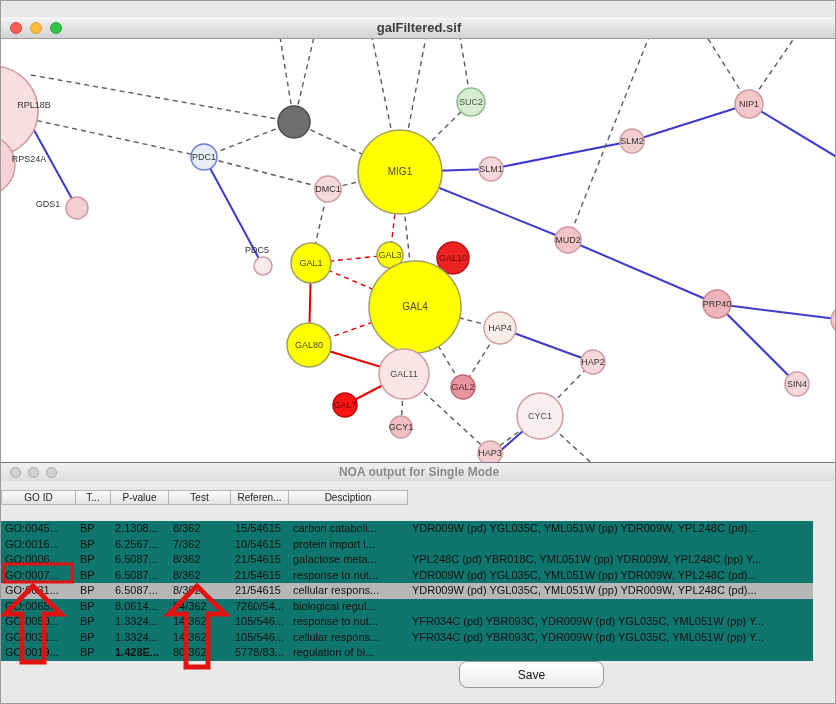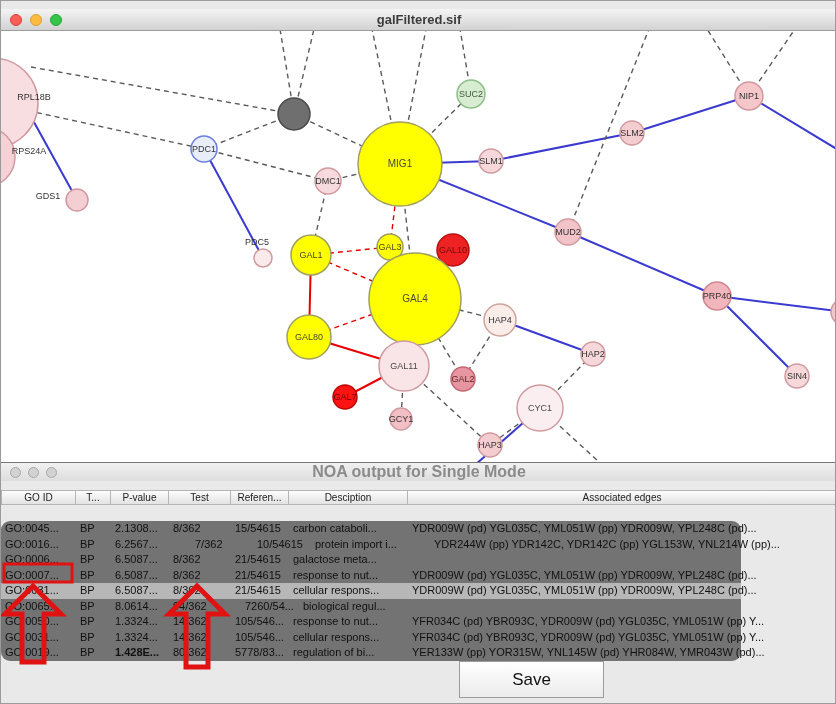--- a/index.html
+++ b/index.html
@@ -1,55 +1,55 @@
 <!DOCTYPE html>
 <html><head>
 <meta charset="utf-8">
 <style>
   html,body{margin:0;padding:0;background:#f4f4f4;}
   *{box-sizing:border-box;}
   .screen{position:relative;width:836px;height:704px;overflow:hidden;
     font-family:"Liberation Sans",sans-serif;background:#e9e9e9;border:1px solid #9a9a9a;}
 
   
-  .net-window{position:absolute;left:0;top:8px;width:836px;height:461px;background:#ffffff;}
+  .net-window{position:absolute;left:0;top:16px;width:836px;height:461px;background:#ffffff;}
   .titlebar{position:absolute;left:0;top:0;width:100%;height:22px;
     background:linear-gradient(#f4f4f4,#d2d2d2);border-bottom:1px solid #9c9c9c;}
   .lights{position:absolute;left:9px;top:5px;display:flex;gap:8px;}
   .tl{width:12px;height:12px;border-radius:50%;display:inline-block;}
   .tl.red{background:#fb5d57;border:1px solid #d9423c;}
   .tl.yellow{background:#fdbc40;border:1px solid #d9a02e;}
   .tl.green{background:#35c649;border:1px solid #26a534;}
   .title{width:100%;text-align:center;font-size:13px;font-weight:bold;color:#3c3c3c;line-height:22px;}
   #network-svg{position:absolute;left:0;top:22px;width:836px;height:439px;background:#ffffff;}
   svg text{font-family:"Liberation Sans",sans-serif;}
 
   
   .noa-window{position:absolute;left:0;top:461px;width:836px;height:243px;background:#e9e9e9;border-top:1px solid #777;}
   .titlebar2{position:absolute;left:0;top:0;width:100%;height:18px;
     background:linear-gradient(#f1f1f1,#dddddd);}
   .lights2{position:absolute;left:9px;top:4px;display:flex;gap:7px;}
   .tl2{width:11px;height:11px;border-radius:50%;display:inline-block;background:#d2d2d2;border:1px solid #a8a8a8;}
-  .title2{width:100%;text-align:center;font-size:16px;font-weight:bold;color:#8b8b8b;line-height:18px;}
+  .title2{width:100%;text-align:center;font-size:12px;font-weight:bold;color:#8b8b8b;line-height:18px;}
 
   .table{position:absolute;left:0;top:27px;width:836px;}
   .thead{display:flex;height:31px;}
   .th{flex:none;height:15px;line-height:14px;font-size:10px;color:#222;text-align:center;
     background:linear-gradient(#fcfcfc,#e3e3e3);border:1px solid #b5b5b5;border-left:none;
     overflow:hidden;white-space:nowrap;}
   .th:first-child{border-left:1px solid #b5b5b5;}
-  .tbody{background:#737373;width:740px;border-radius:9px;}
+  .tbody{background:#0f766e;width:812px;}
   .tr{display:flex;height:15.5px;}
   .tr.sel{background:#b7b7b7;}
   .td{flex:none;height:15.5px;line-height:15.5px;font-size:11px;color:#111;
     padding-left:4px;overflow:hidden;white-space:nowrap;}
 
-  .mac-btn{position:absolute;height:37px;width:145px;border-radius:0;
+  .mac-btn{position:absolute;height:27px;width:145px;border-radius:8px;
     background:linear-gradient(#ffffff,#ebebeb);border:1px solid #9b9b9b;
-    font-family:"Liberation Sans",sans-serif;font-size:17px;color:#111;
+    font-family:"Liberation Sans",sans-serif;font-size:12px;color:#111;
     box-shadow:0 1px 0 rgba(255,255,255,.7) inset;}
   .mac-btn.save{left:458px;top:198px;}
   .mac-btn.cancel{left:658px;top:198px;}
 
   #overlay-svg{position:absolute;left:0;top:0;width:836px;height:704px;pointer-events:none;z-index:10;}
 </style>
 </head>
 <body>
 
 <div class="screen">
@@ -181,48 +181,47 @@
     </div>
 
     <div class="table">
       <div class="thead" id="table-head">
           <div class="th" style="width: 75px;">GO ID</div>
           <div class="th" style="width: 35px;">T...</div>
           <div class="th" style="width: 58px;">P-value</div>
           <div class="th" style="width: 62px;">Test</div>
           <div class="th" style="width: 58px;">Referen...</div>
           <div class="th" style="width: 119px;">Desciption</div>
-          <div class="th" style="width: 429px;">Associated edges</div>
         </div>
       <div class="tbody" id="table-body">
           <div class="tr">
             <div class="td" style="width: 75px;">GO:0045...</div>
             <div class="td" style="width: 35px;">BP</div>
             <div class="td" style="width: 58px;">2.1308...</div>
             <div class="td" style="width: 62px;">8/362</div>
             <div class="td" style="width: 58px;">15/54615</div>
             <div class="td" style="width: 119px;">carbon cataboli...</div>
             <div class="td" style="width: 429px;">YDR009W (pd) YGL035C, YML051W (pp) YDR009W, YPL248C (pd)...</div>
           </div>
           <div class="tr">
             <div class="td" style="width: 75px;">GO:0016...</div>
             <div class="td" style="width: 35px;">BP</div>
             <div class="td" style="width: 58px;">6.2567...</div>
-            <div class="td" style="width: 62px; margin-left: 22px;">7/362</div>
+            <div class="td" style="width: 62px;">7/362</div>
             <div class="td" style="width: 58px;">10/54615</div>
             <div class="td" style="width: 119px;">protein import i...</div>
-            <div class="td" style="width: 429px;">YDR244W (pp) YDR142C, YDR142C (pp) YGL153W, YNL214W (pp)...</div>
           </div>
           <div class="tr">
             <div class="td" style="width: 75px;">GO:0006...</div>
             <div class="td" style="width: 35px;">BP</div>
             <div class="td" style="width: 58px;">6.5087...</div>
             <div class="td" style="width: 62px;">8/362</div>
             <div class="td" style="width: 58px;">21/54615</div>
             <div class="td" style="width: 119px;">galactose meta...</div>
+            <div class="td" style="width: 429px;">YPL248C (pd) YBR018C, YML051W (pp) YDR009W, YPL248C (pp) Y...</div>
           </div>
           <div class="tr">
             <div class="td" style="width: 75px;">GO:0007...</div>
             <div class="td" style="width: 35px;">BP</div>
             <div class="td" style="width: 58px;">6.5087...</div>
             <div class="td" style="width: 62px;">8/362</div>
             <div class="td" style="width: 58px;">21/54615</div>
             <div class="td" style="width: 119px;">response to nut...</div>
             <div class="td" style="width: 429px;">YDR009W (pd) YGL035C, YML051W (pp) YDR009W, YPL248C (pd)...</div>
           </div>
@@ -233,21 +232,21 @@
             <div class="td" style="width: 62px;">8/362</div>
             <div class="td" style="width: 58px;">21/54615</div>
             <div class="td" style="width: 119px;">cellular respons...</div>
             <div class="td" style="width: 429px;">YDR009W (pd) YGL035C, YML051W (pp) YDR009W, YPL248C (pd)...</div>
           </div>
           <div class="tr">
             <div class="td" style="width: 75px;">GO:0065...</div>
             <div class="td" style="width: 35px;">BP</div>
             <div class="td" style="width: 58px;">8.0614...</div>
             <div class="td" style="width: 62px;">94/362</div>
-            <div class="td" style="width: 58px; margin-left: 10px;">7260/54...</div>
+            <div class="td" style="width: 58px;">7260/54...</div>
             <div class="td" style="width: 119px;">biological regul...</div>
           </div>
           <div class="tr">
             <div class="td" style="width: 75px;">GO:0050...</div>
             <div class="td" style="width: 35px;">BP</div>
             <div class="td" style="width: 58px;">1.3324...</div>
             <div class="td" style="width: 62px;">14/362</div>
             <div class="td" style="width: 58px;">105/546...</div>
             <div class="td" style="width: 119px;">response to nut...</div>
             <div class="td" style="width: 429px;">YFR034C (pd) YBR093C, YDR009W (pd) YGL035C, YML051W (pp) Y...</div>
@@ -261,21 +260,20 @@
             <div class="td" style="width: 119px;">cellular respons...</div>
             <div class="td" style="width: 429px;">YFR034C (pd) YBR093C, YDR009W (pd) YGL035C, YML051W (pp) Y...</div>
           </div>
           <div class="tr">
             <div class="td" style="width: 75px;">GO:0019...</div>
             <div class="td" style="width: 35px;">BP</div>
             <div class="td" style="width: 58px; font-weight: bold;">1.428E...</div>
             <div class="td" style="width: 62px;">80/362</div>
             <div class="td" style="width: 58px;">5778/83...</div>
             <div class="td" style="width: 119px;">regulation of bi...</div>
-            <div class="td" style="width: 429px;">YER133W (pp) YOR315W, YNL145W (pd) YHR084W, YMR043W (pd)...</div>
           </div>
         </div>
     </div>
 
     <button class="mac-btn save">Save</button>
   </div>
 
   <svg id="overlay-svg" viewBox="0 0 836 704">
       <rect x="3" y="563" width="68" height="18" fill="none" stroke="#e01212" stroke-width="3"></rect>
       <polygon points="32,585 60,613 43,613 43,661 21,661 21,613 4,613" fill="none" stroke="#e01212" stroke-width="5"></polygon>

